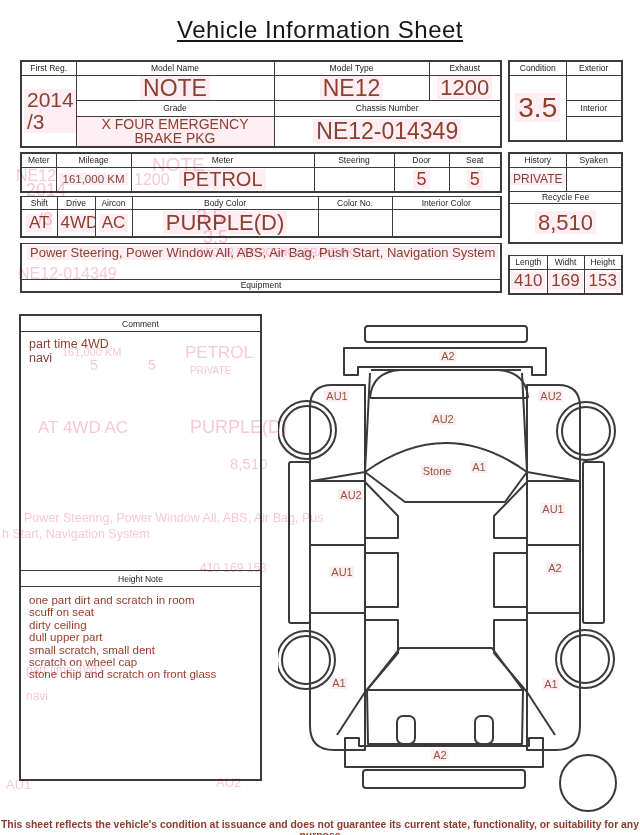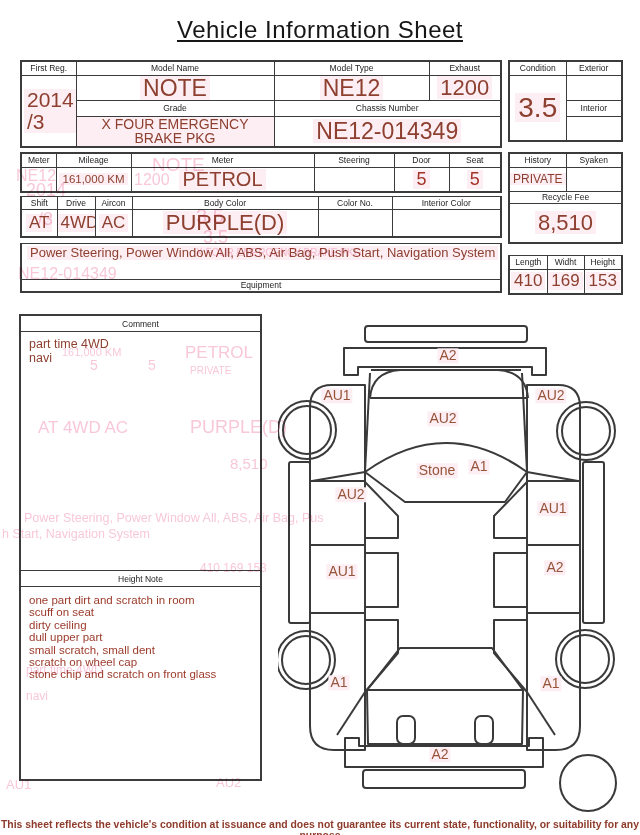--- a/index.html
+++ b/index.html
@@ -27,21 +27,21 @@
   .sn-hdr { position:absolute; left:0; right:0; top:254px; border-top:1.5px solid #3b3b3b; }
   .comment-text { padding:5px 8px; font-size:12.5px; color:#8e4030; line-height:1.15; text-align:left; }
   .note-text { padding:5px 8px; font-size:11.5px; color:#9c3a2a; line-height:1.08; text-align:left; }
 
   .disclaimer { position:absolute; left:0; top:819px; width:640px; text-align:center;
                 font-size:10.4px; font-weight:600; color:#8e3b2b; }
 
   
   .diagram { position:absolute; left:278px; top:312px; width:360px; height:505px; }
   .diagram svg { position:absolute; inset:0; }
-  .dlabel { position:absolute; transform:translate(-50%,-50%); font-size:14px; color:#96543a;
+  .dlabel { position:absolute; transform:translate(-50%,-50%); font-size:11px; color:#96543a;
             background:#fdeef3; padding:0 2px; line-height:1.1; white-space:nowrap; z-index:2; }
 
   
   .ghosts { position:absolute; inset:0; pointer-events:none; z-index:3; mix-blend-mode:multiply; }
   .g { position:absolute; color:#f3a2c1; opacity:0.6; white-space:nowrap; line-height:1; }
 </style>
 </head>
 <body>
 
 <div id="sheet">

